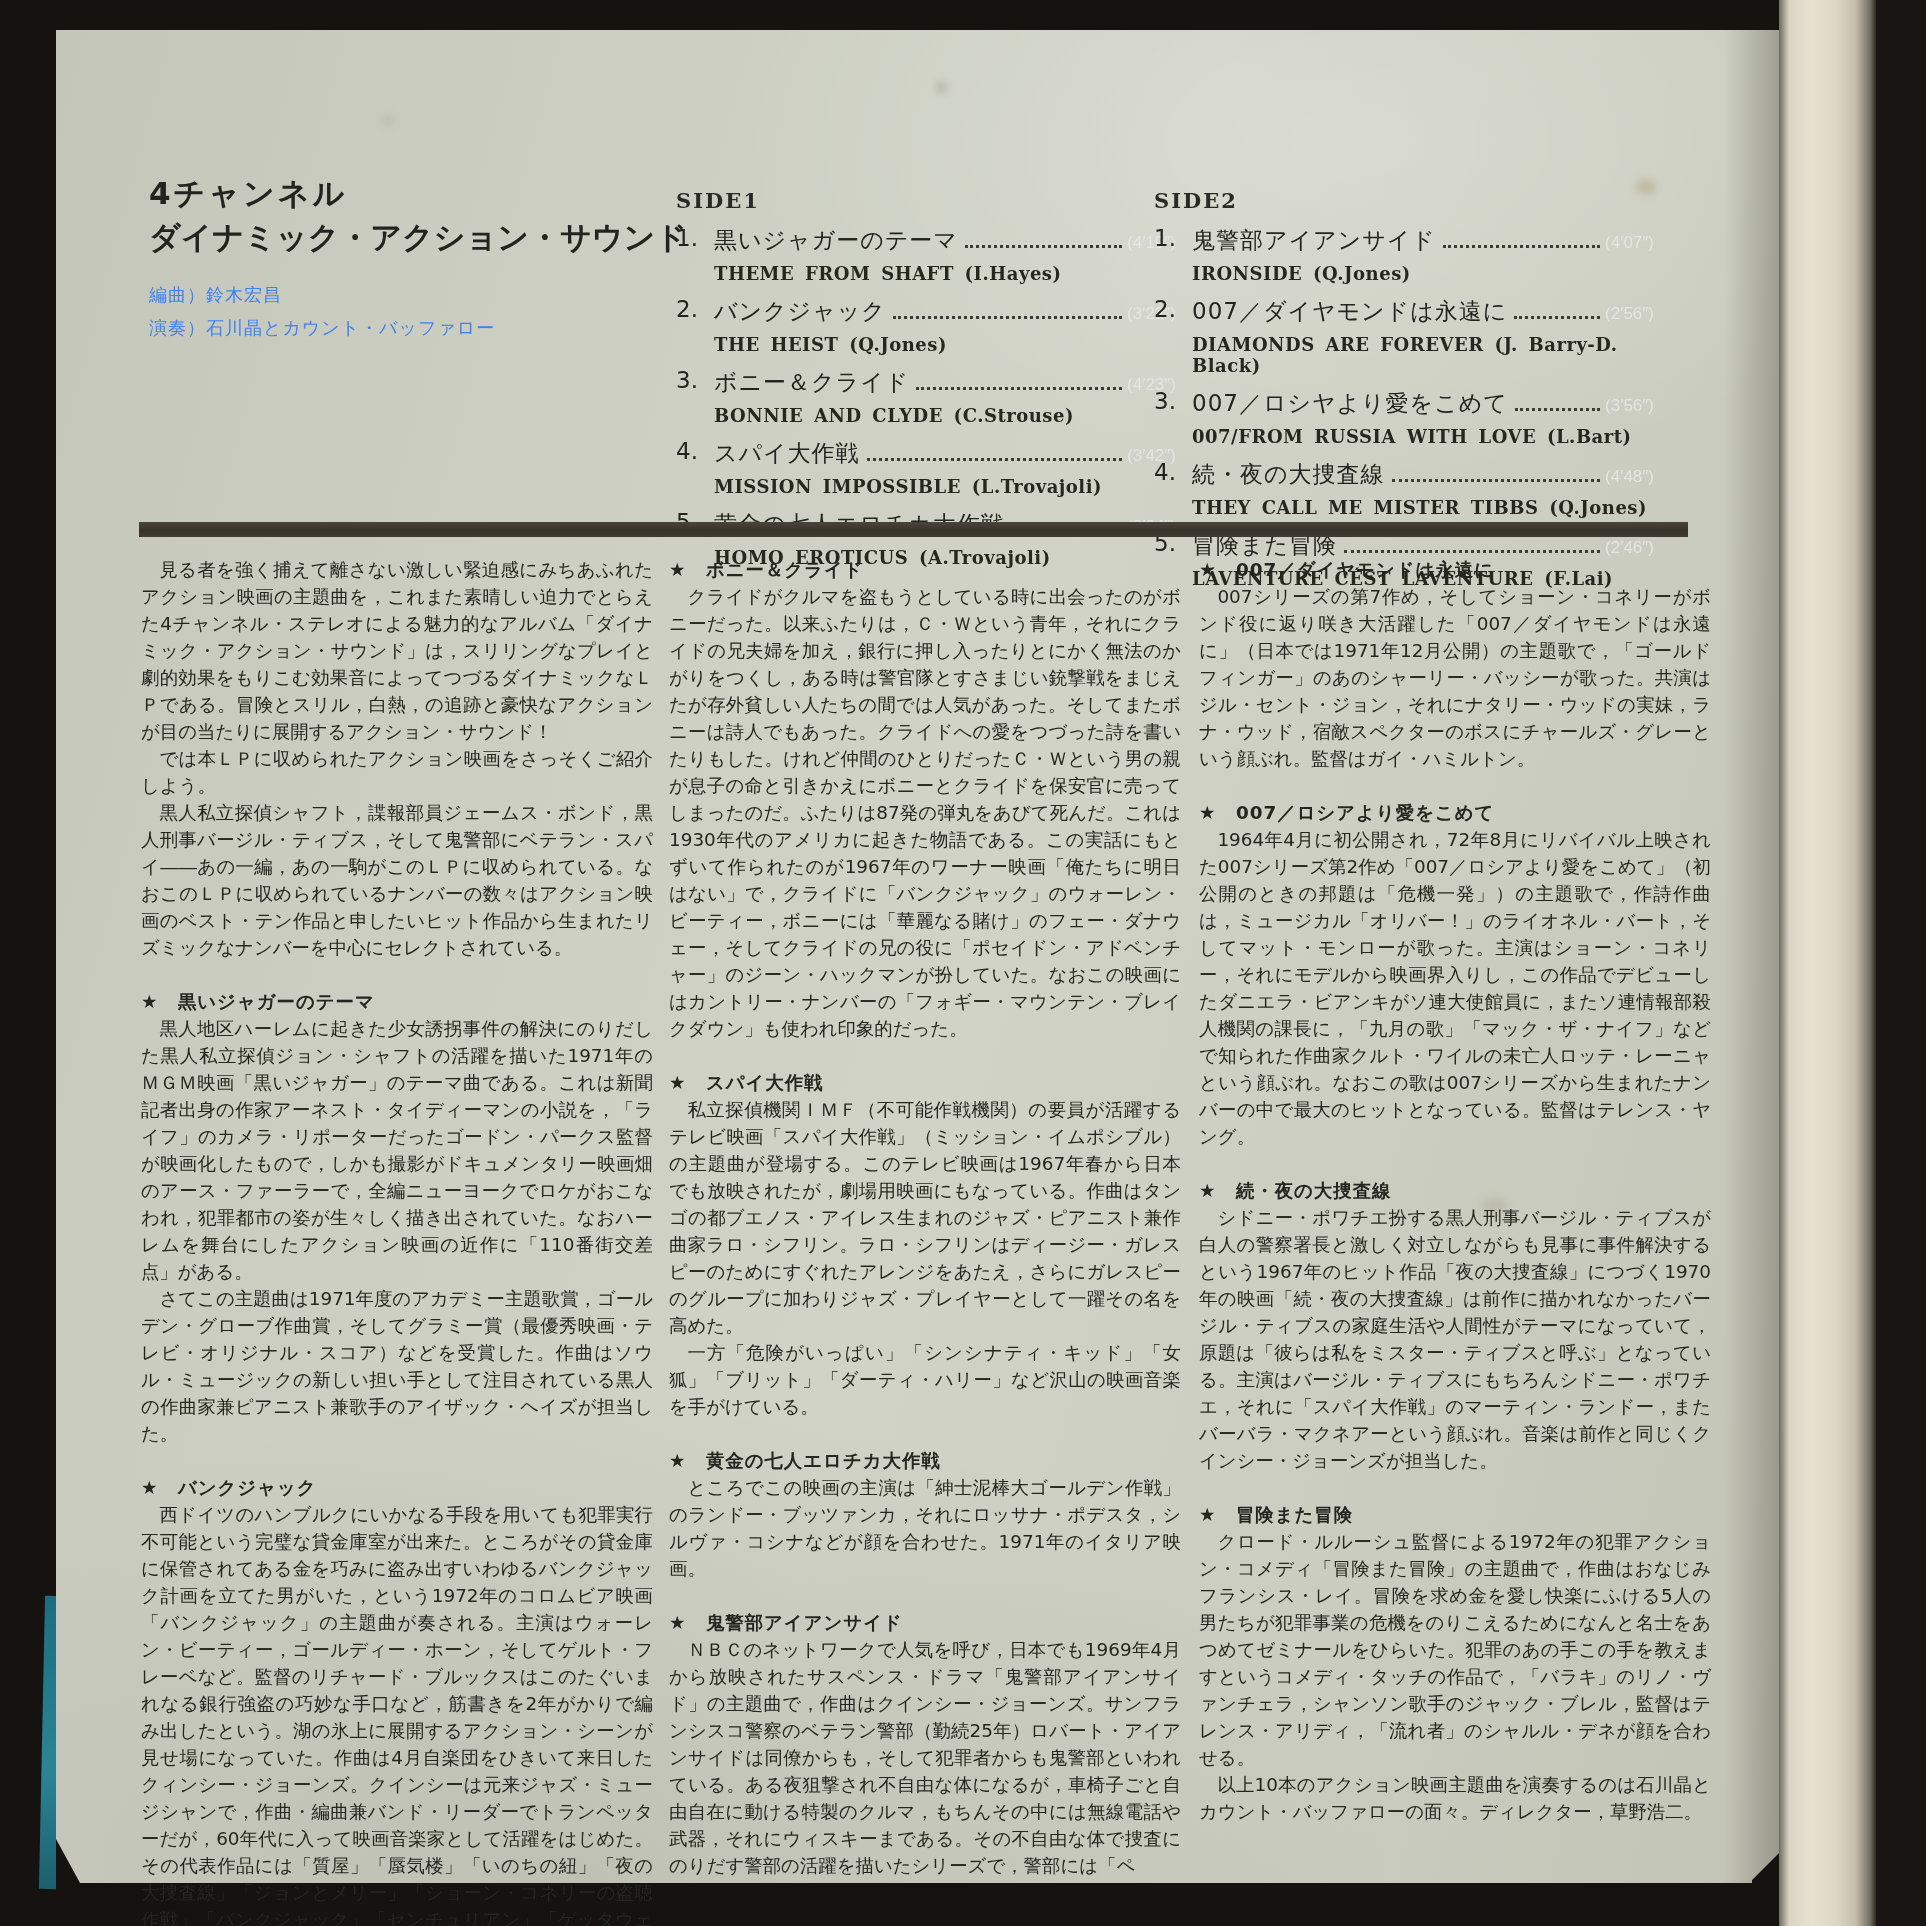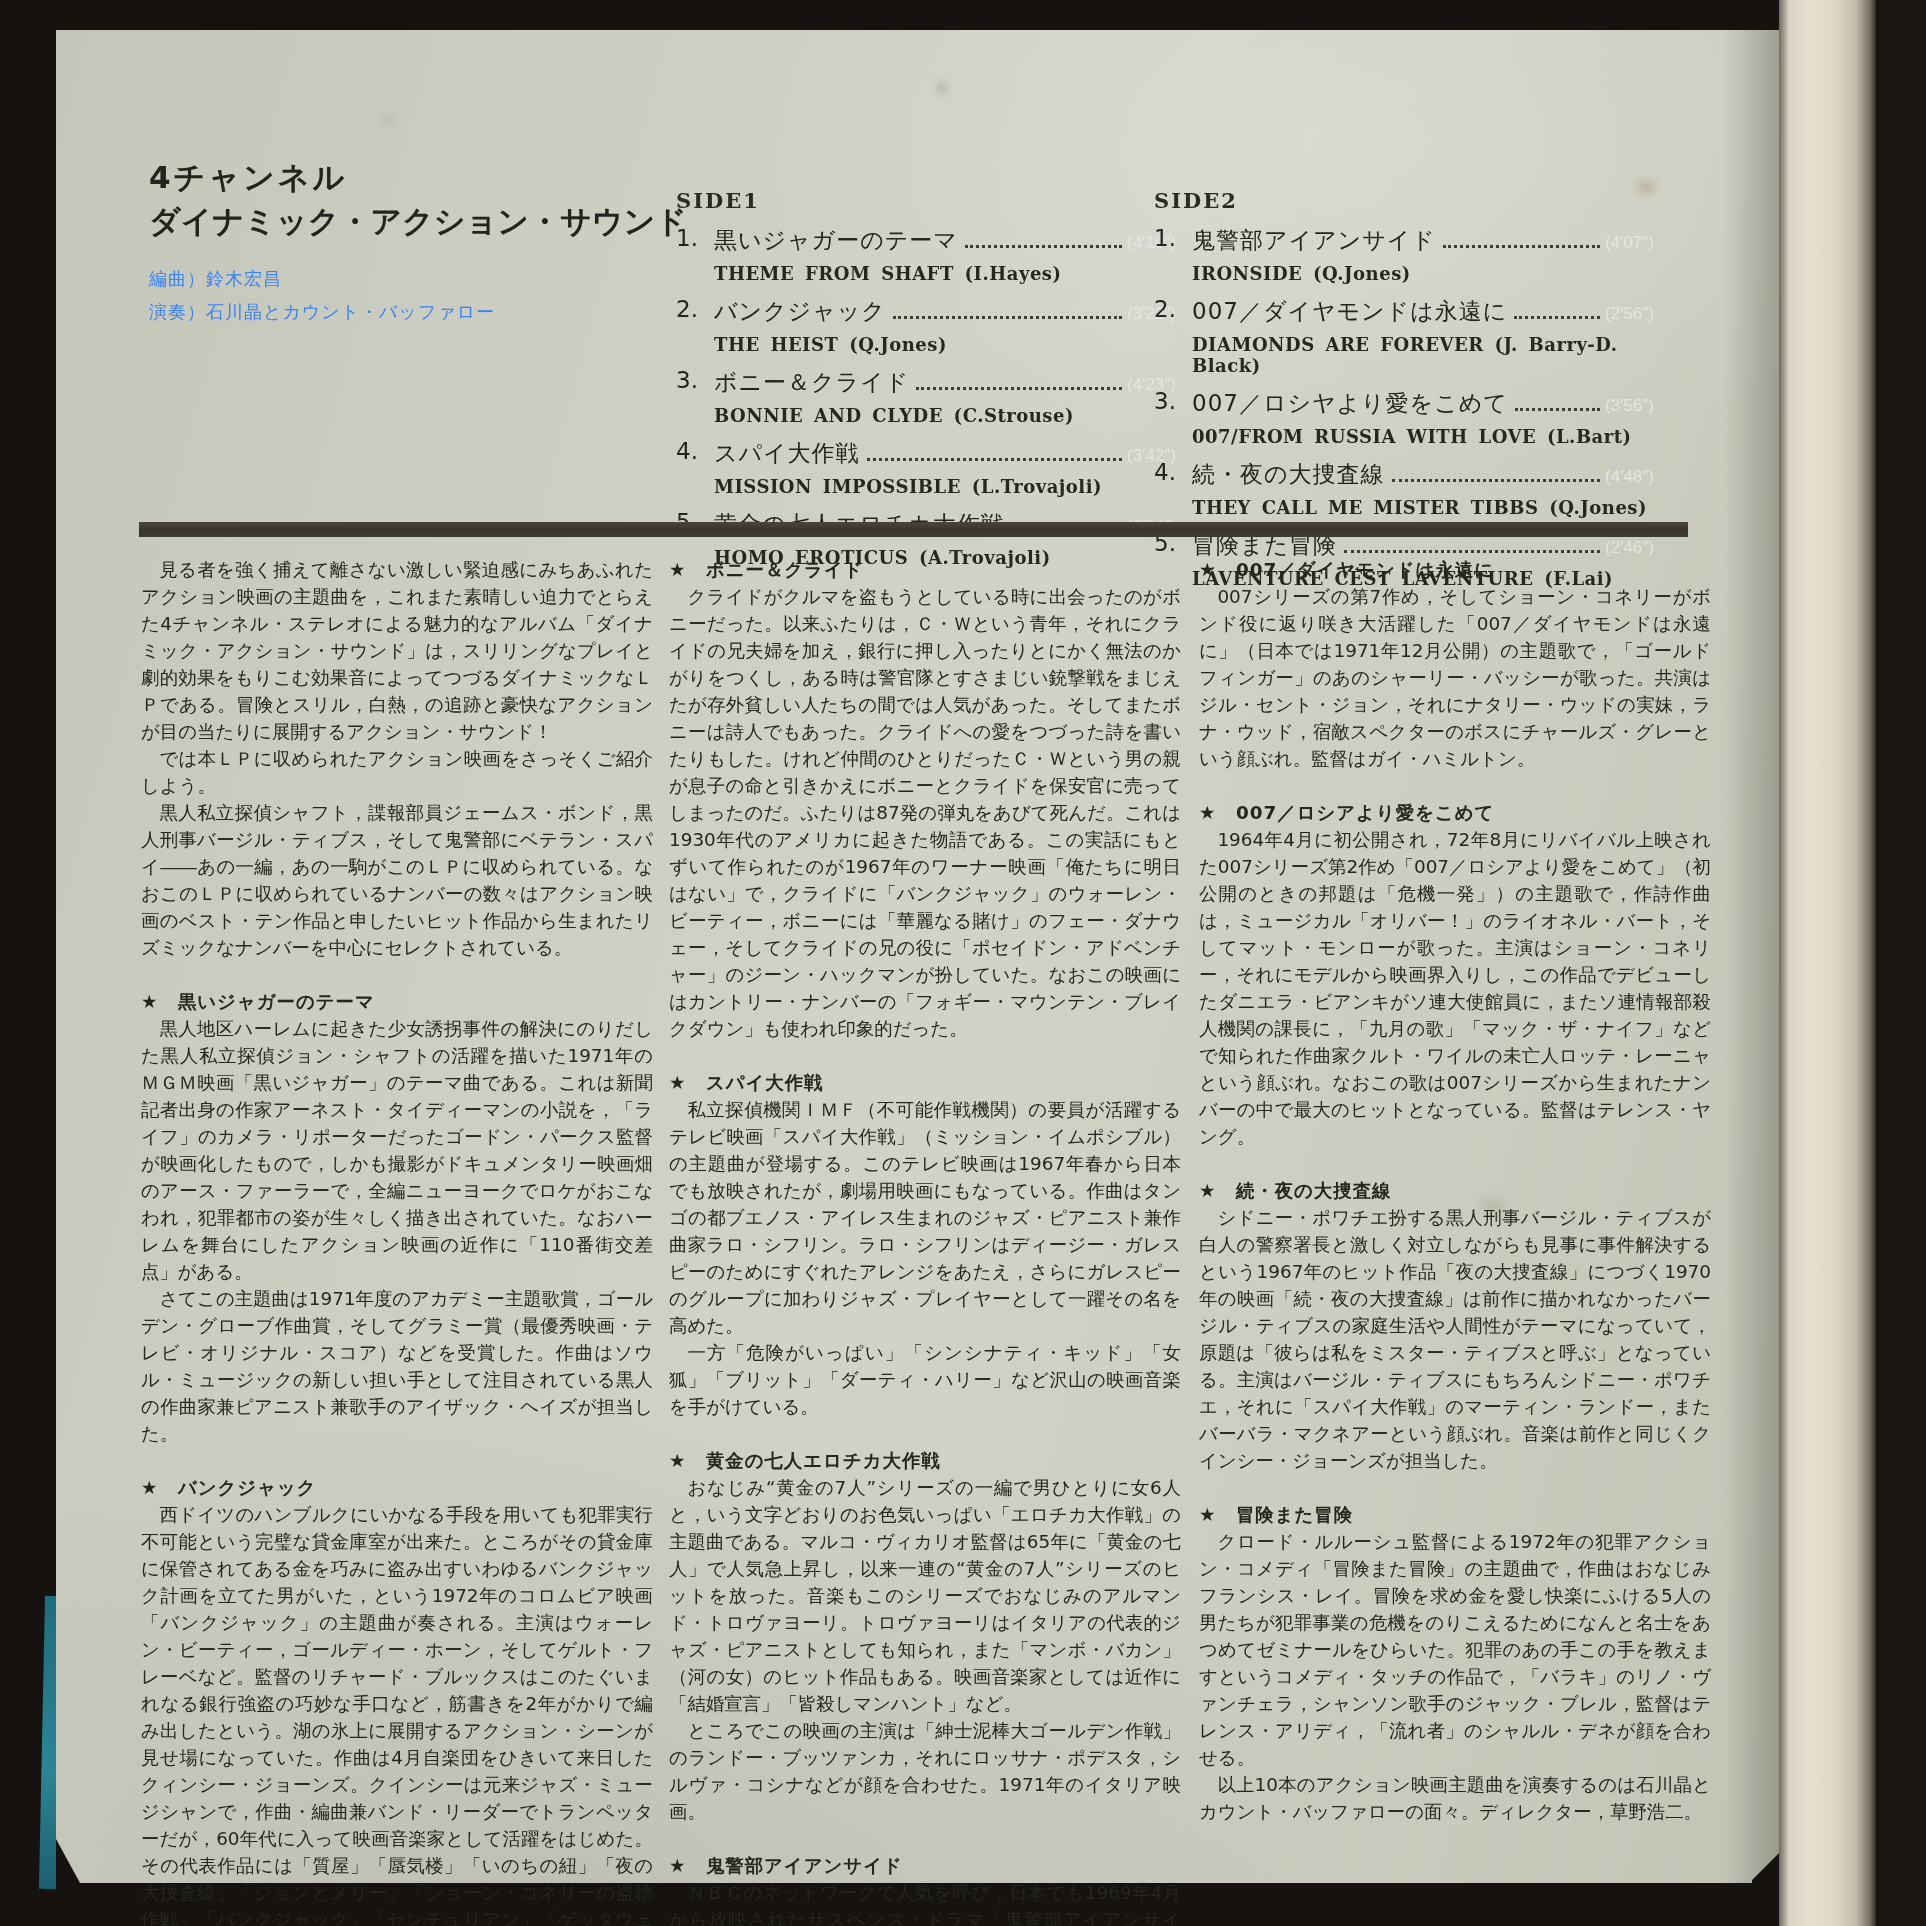--- a/index.html
+++ b/index.html
@@ -21,21 +21,21 @@
   .corner-cut-bl{position:absolute;left:56px;top:1839px;width:0;height:0;z-index:3;
          border-left:24px solid #16120f;border-top:44px solid transparent;}
   .corner-cut-br{position:absolute;left:1752px;top:1849px;width:27px;height:34px;z-index:3;
          background:linear-gradient(135deg,transparent 50%,#16120f 52%);}
   .stain{position:absolute;border-radius:50%;filter:blur(4px);z-index:4;}
   .stain.s1{left:1636px;top:180px;width:20px;height:14px;background:rgba(146,118,58,.30);}
   .stain.s2{left:937px;top:83px;width:9px;height:9px;background:rgba(90,85,70,.35);}
   .stain.s3{left:1481px;top:1198px;width:26px;height:16px;background:rgba(120,110,80,.16);}
   .stain.s4{left:384px;top:117px;width:8px;height:7px;background:rgba(100,95,80,.25);}
   
-  .album-head{position:absolute;left:149px;top:160px;z-index:5;}
+  .album-head{position:absolute;left:149px;top:176px;z-index:5;}
   .t1{font-size:31px;font-weight:bold;letter-spacing:3px;line-height:34px;}
   .t2{font-size:31px;font-weight:bold;letter-spacing:0px;line-height:34px;margin-top:10px;}
   .credits{margin-top:24px;font-size:18px;line-height:33px;letter-spacing:1px;color:#3b82f6;}
   
   .tracklist{position:absolute;top:188px;width:500px;z-index:5;}
   .side1{left:676px;} .side2{left:1154px;}
   .side-label{font-family:"DejaVu Serif","Liberation Serif",serif;font-weight:bold;font-size:21px;
          letter-spacing:2px;margin-bottom:12px;color:#2a2b25;}
   .track{display:flex;margin-bottom:12px;}
   .tno{width:38px;font-size:23px;flex:none;}
@@ -245,21 +245,20 @@
       <p class="ln para">クライドがクルマを盗もうとしている時に出会ったのがボニーだった。以来ふたりは，Ｃ・Ｗという青年，それにクライドの兄夫婦を加え，銀行に押し入ったりとにかく無法のかがりをつくし，ある時は警官隊とすさまじい銃撃戦をまじえたが存外貧しい人たちの間では人気があった。そしてまたボニーは詩人でもあった。クライドへの愛をつづった詩を書いたりもした。けれど仲間のひとりだったＣ・Ｗという男の親が息子の命と引きかえにボニーとクライドを保安官に売ってしまったのだ。ふたりは87発の弾丸をあびて死んだ。これは1930年代のアメリカに起きた物語である。この実話にもとずいて作られたのが1967年のワーナー映画「俺たちに明日はない」で，クライドに「バンクジャック」のウォーレン・ビーティー，ボニーには「華麗なる賭け」のフェー・ダナウェー，そしてクライドの兄の役に「ポセイドン・アドベンチャー」のジーン・ハックマンが扮していた。なおこの映画にはカントリー・ナンバーの「フォギー・マウンテン・ブレイクダウン」も使われ印象的だった。</p>
 
       <p class="ln heading">★　スパイ大作戦</p>
 
       <p class="ln para">私立探偵機関ＩＭＦ（不可能作戦機関）の要員が活躍するテレビ映画「スパイ大作戦」（ミッション・イムポシブル）の主題曲が登場する。このテレビ映画は1967年春から日本でも放映されたが，劇場用映画にもなっている。作曲はタンゴの都ブエノス・アイレス生まれのジャズ・ピアニスト兼作曲家ラロ・シフリン。ラロ・シフリンはディージー・ガレスピーのためにすぐれたアレンジをあたえ，さらにガレスピーのグループに加わりジャズ・プレイヤーとして一躍その名を高めた。</p>
 
       <p class="ln para">一方「危険がいっぱい」「シンシナティ・キッド」「女狐」「ブリット」「ダーティ・ハリー」など沢山の映画音楽を手がけている。</p>
 
       <p class="ln heading">★　黄金の七人エロチカ大作戦</p>
 
-      <p class="ln para">おなじみ“黄金の7人”シリーズの一編で男ひとりに女6人と，いう文字どおりのお色気いっぱい「エロチカ大作戦」の主題曲である。マルコ・ヴィカリオ監督は65年に「黄金の七人」で人気急上昇し，以来一連の“黄金の7人”シリーズのヒットを放った。音楽もこのシリーズでおなじみのアルマンド・トロヴァヨーリ。トロヴァヨーリはイタリアの代表的ジャズ・ピアニストとしても知られ，また「マンボ・バカン」（河の女）のヒット作品もある。映画音楽家としては近作に「結婚宣言」「皆殺しマンハント」など。</p>
 
       <p class="ln para">ところでこの映画の主演は「紳士泥棒大ゴールデン作戦」のランドー・ブッツァンカ，それにロッサナ・ポデスタ，シルヴァ・コシナなどが顔を合わせた。1971年のイタリア映画。</p>
 
       <p class="ln heading">★　鬼警部アイアンサイド</p>
 
       <p class="ln para">ＮＢＣのネットワークで人気を呼び，日本でも1969年4月から放映されたサスペンス・ドラマ「鬼警部アイアンサイド」の主題曲で，作曲はクインシー・ジョーンズ。サンフランシスコ警察のベテラン警部（勤続25年）ロバート・アイアンサイドは同僚からも，そして犯罪者からも鬼警部といわれている。ある夜狙撃され不自由な体になるが，車椅子ごと自由自在に動ける特製のクルマ，もちんその中には無線電話や武器，それにウィスキーまである。その不自由な体で捜査にのりだす警部の活躍を描いたシリーズで，警部には「ペ</p>
     </section>
 
   <section class="col col3">
 

